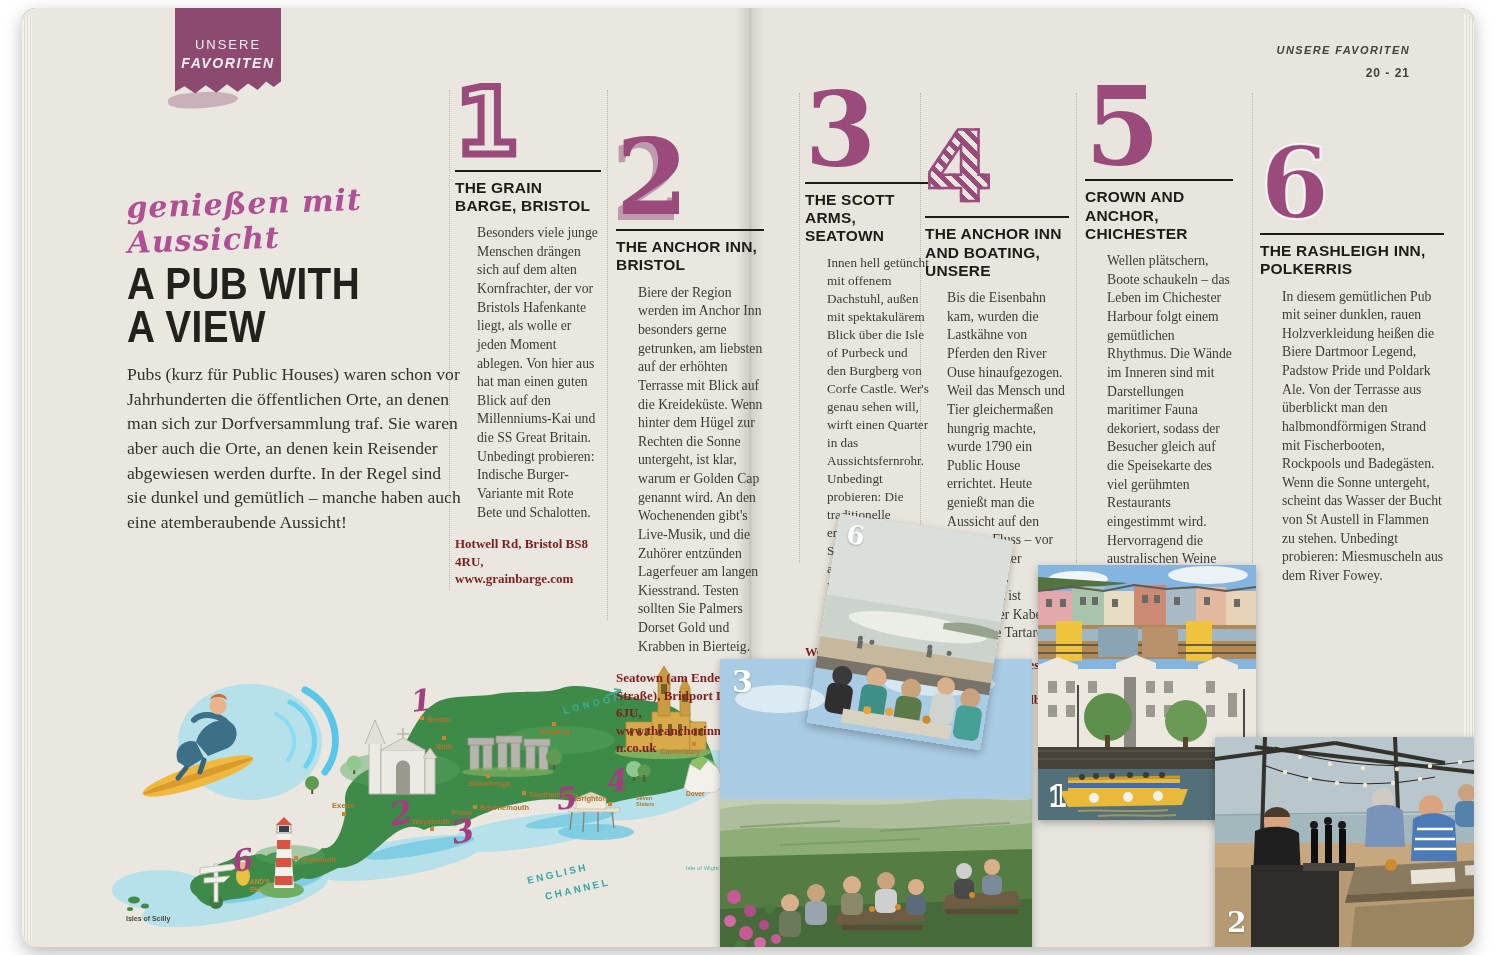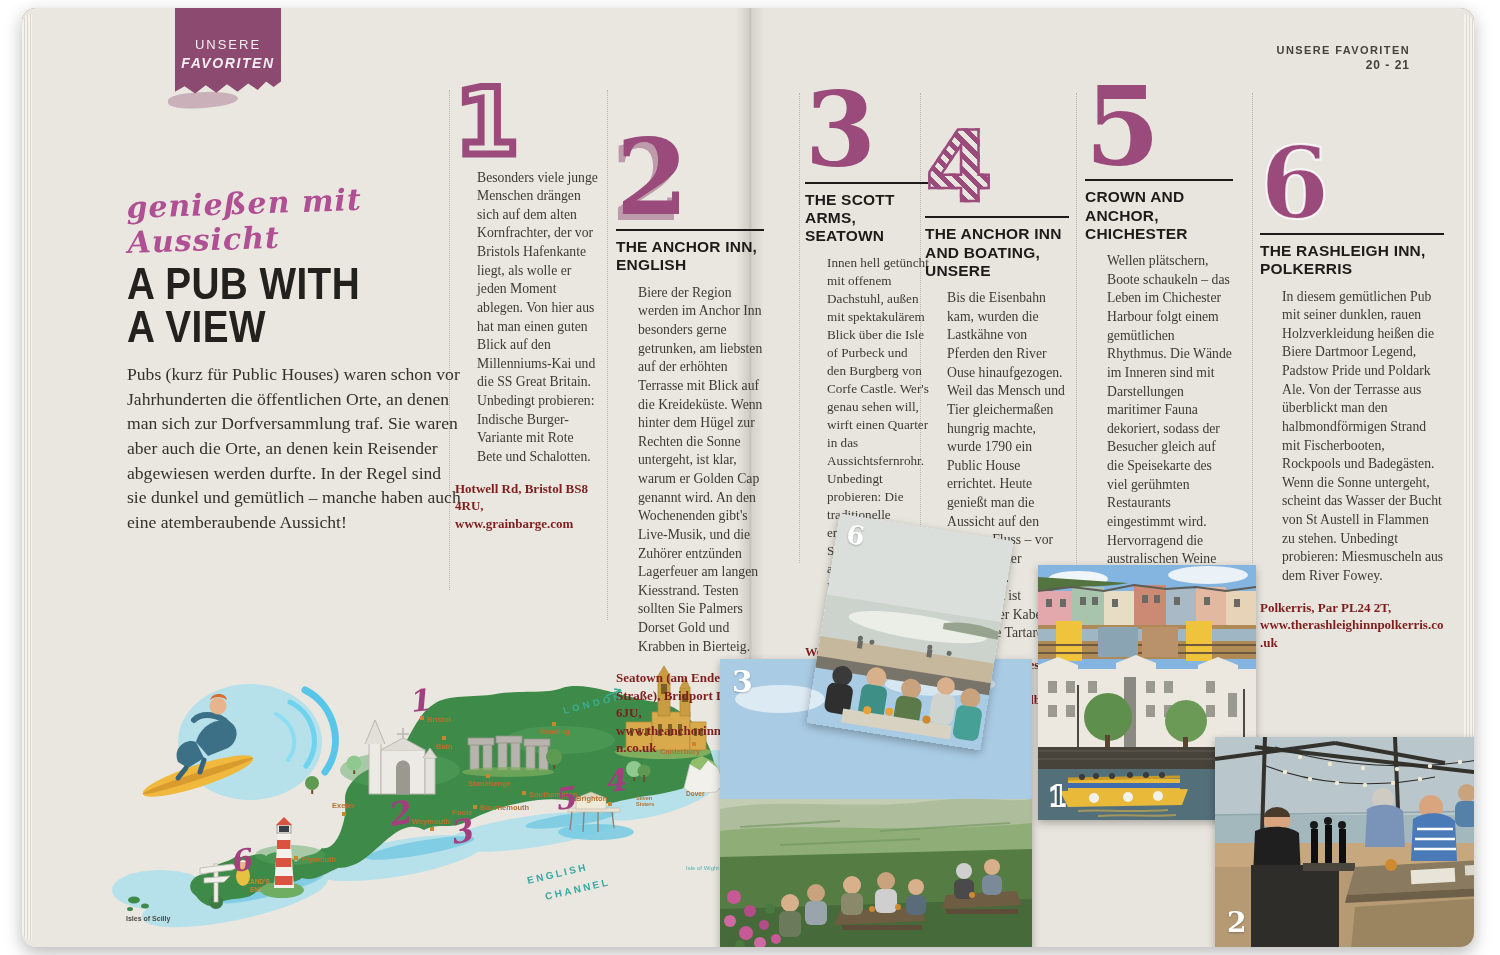--- a/index.html
+++ b/index.html
@@ -21,22 +21,22 @@
   .badge{position:absolute;left:153px;top:0;width:106px;height:92px;background:#8d4a70;z-index:6;
          clip-path:polygon(0 0,100% 0,100% 80%,93% 86%,86% 80%,78% 89%,69% 82%,59% 91%,49% 83%,39% 92%,29% 84%,19% 93%,9% 85%,0 91%);
          display:flex;flex-direction:column;justify-content:center;align-items:center;color:#f4eef0;}
   .badge .b1{font-size:13px;letter-spacing:2px;font-weight:400;}
   .badge .b2{font-size:14px;letter-spacing:1.6px;font-weight:700;margin-top:3px;font-style:italic;}
   .badge-smear{position:absolute;left:146px;top:84px;width:70px;height:16px;background:#8d4a70;
                opacity:.35;border-radius:40% 60% 50% 50%;transform:rotate(-4deg);z-index:5;}
 
   
   .kicker{position:absolute;right:64px;top:36px;text-align:right;z-index:6;color:#454239;}
-  .kicker .k1{font-size:11px;font-weight:700;letter-spacing:1.4px;}
-  .kicker .k2{font-size:12px;font-weight:700;letter-spacing:1px;margin-top:2px;}
+  .kicker .k1{font-size:11px;font-weight:700;letter-spacing:1.4px;font-style:italic;}
+  .kicker .k2{font-size:12px;font-weight:700;letter-spacing:1px;margin-top:10px;}
 
   
   .intro{position:absolute;left:105px;top:182px;width:334px;z-index:6;}
   .script{font-family:"DejaVu Serif",serif;font-style:italic;font-weight:700;color:#b04f93;
           font-size:30px;transform:rotate(-2deg);transform-origin:left;letter-spacing:1px;}
   .h1line{display:block;font-weight:700;font-size:44px;line-height:.98;color:#23211d;
           letter-spacing:.5px;transform:scaleX(.88);transform-origin:left;}
   .h1wrap{margin-top:2px;}
   .lead{font-family:"Liberation Serif",serif;font-size:17.6px;line-height:1.40;color:#33312c;
         margin-top:14px;}
@@ -99,27 +99,28 @@
 
   <div class="vline" style="left:427px;top:82px;height:500px"></div>
   <div class="vline" style="left:585px;top:82px;height:530px"></div>
   <div class="vline" style="left:777px;top:85px;height:470px"></div>
   <div class="vline" style="left:898px;top:85px;height:560px"></div>
   <div class="vline" style="left:1054px;top:85px;height:470px"></div>
   <div class="vline" style="left:1230px;top:85px;height:470px"></div>
 
   <div class="col" style="left:433px;top:78px;width:146px">
     <div class="num num1">1</div>
+    <div class="etitle">THE GRAIN BARGE, BRISTOL</div>
     <div class="ebody">Besonders viele junge Menschen drängen sich auf dem alten Kornfrachter, der vor Bristols Hafenkante liegt, als wolle er jeden Moment ablegen. Von hier aus hat man einen guten Blick auf den Millenniums-Kai und die SS Great Britain. Unbedingt probieren: Indische Burger-Variante mit Rote Bete und Schalotten.</div>
     <div class="eaddr">Hotwell Rd, Bristol BS8 4RU, www.grainbarge.com</div>
   </div>
 
   <div class="col" style="left:594px;top:128px;width:148px">
     <div class="num num2">2</div>
-    <div class="etitle">THE ANCHOR INN, ENGLISH</div>
+    <div class="etitle">THE ANCHOR INN, BRISTOL</div>
     <div class="ebody">Biere der Region werden im Anchor Inn besonders gerne getrunken, am liebsten auf der erhöhten Terrasse mit Blick auf die Kreideküste. Wenn hinter dem Hügel zur Rechten die Sonne untergeht, ist klar, warum er Golden Cap genannt wird. An den Wochenenden gibt's Live-Musik, und die Zuhörer entzünden Lagerfeuer am langen Kiesstrand. Testen sollten Sie Palmers Dorset Gold und Krabben in Bierteig.</div>
     <div class="eaddr">Seatown (am Ende der Straße), Bridport DT6 6JU, www.theanchorinnseatown.co.uk</div>
   </div>
 
   <div class="col" style="left:783px;top:82px;width:124px">
     <div class="num num3">3</div>
     <div class="etitle">THE SCOTT ARMS, SEATOWN</div>
     <div class="ebody" style="font-size:13.2px">Innen hell getüncht mit offenem Dachstuhl, außen mit spektakulärem Blick über die Isle of Purbeck und den Burgberg von Corfe Castle. Wer's genau sehen will, wirft einen Quarter in das Aussichtsfernrohr. Unbedingt probieren: Die traditionelle englische Pub-Spezialtät Bangers and Mash, Hammelwürste und Stampfkartoffeln.</div>
     <div class="eaddr" style="font-size:12.5px">West St, Kingston, Wareham BH20 5LH, www.thescottarms.com</div>
   </div>
@@ -135,21 +136,20 @@
     <div class="num num5">5</div>
     <div class="etitle">CROWN AND ANCHOR, CHICHESTER</div>
     <div class="ebody">Wellen plätschern, Boote schaukeln – das Leben im Chichester Harbour folgt einem gemütlichen Rhythmus. Die Wände im Inneren sind mit Darstellungen maritimer Fauna dekoriert, sodass der Besucher gleich auf die Speisekarte des viel gerühmten Restaurants eingestimmt wird. Hervorragend die australischen Weine und das Seafood Stew.</div>
     <div class="eaddr">Dell Quay Rd, Chichester PO20 7EE, www.crownandanchorchichester.com</div>
   </div>
 
   <div class="col" style="left:1238px;top:135px;width:184px">
     <div class="num num6">6</div>
     <div class="etitle">THE RASHLEIGH INN, POLKERRIS</div>
     <div class="ebody">In diesem gemütlichen Pub mit seiner dunklen, rauen Holzverkleidung heißen die Biere Dartmoor Legend, Padstow Pride und Poldark Ale. Von der Terrasse aus überblickt man den halbmondförmigen Strand mit Fischerbooten, Rockpools und Badegästen. Wenn die Sonne untergeht, scheint das Wasser der Bucht von St Austell in Flammen zu stehen. Unbedingt probieren: Miesmuscheln aus dem River Fowey.</div>
-    <div class="eaddr">Polkerris, Par PL24 2T, www.therashleighinnpolkerris.co.uk</div>
   </div>
 
   <svg class="map" viewBox="0 0 645 310">
 
     <g opacity=".55" fill="#8adcf2">
       <ellipse cx="150" cy="92" rx="72" ry="58"></ellipse>
       <ellipse cx="135" cy="248" rx="95" ry="22" transform="rotate(-12 135 248)"></ellipse>
       <ellipse cx="60" cy="240" rx="48" ry="20"></ellipse>
       <ellipse cx="300" cy="208" rx="85" ry="18" transform="rotate(-10 300 208)"></ellipse>
       <ellipse cx="430" cy="182" rx="85" ry="16" transform="rotate(-8 430 182)"></ellipse>

